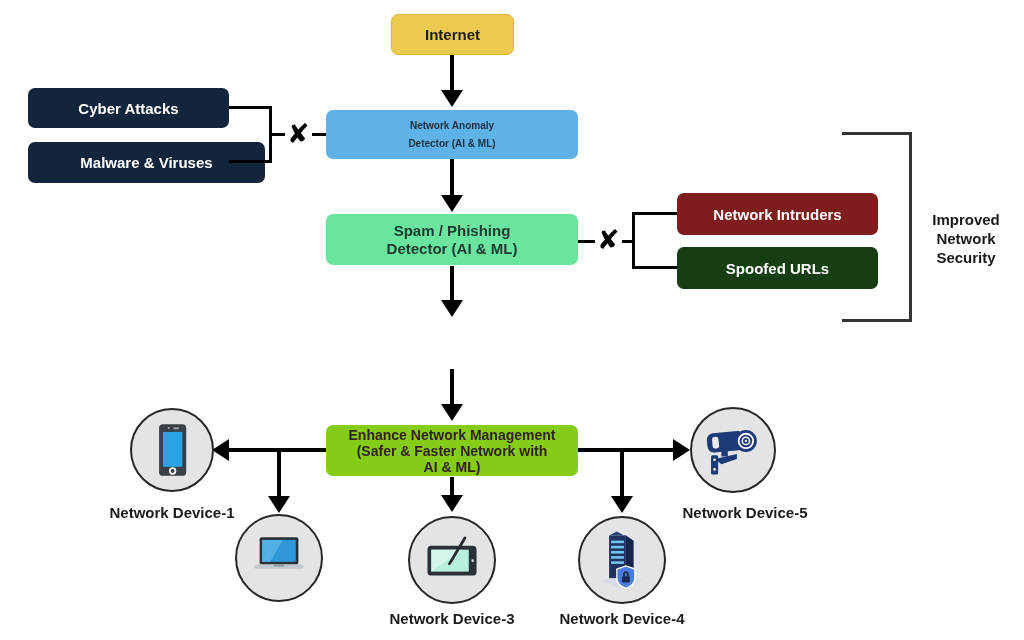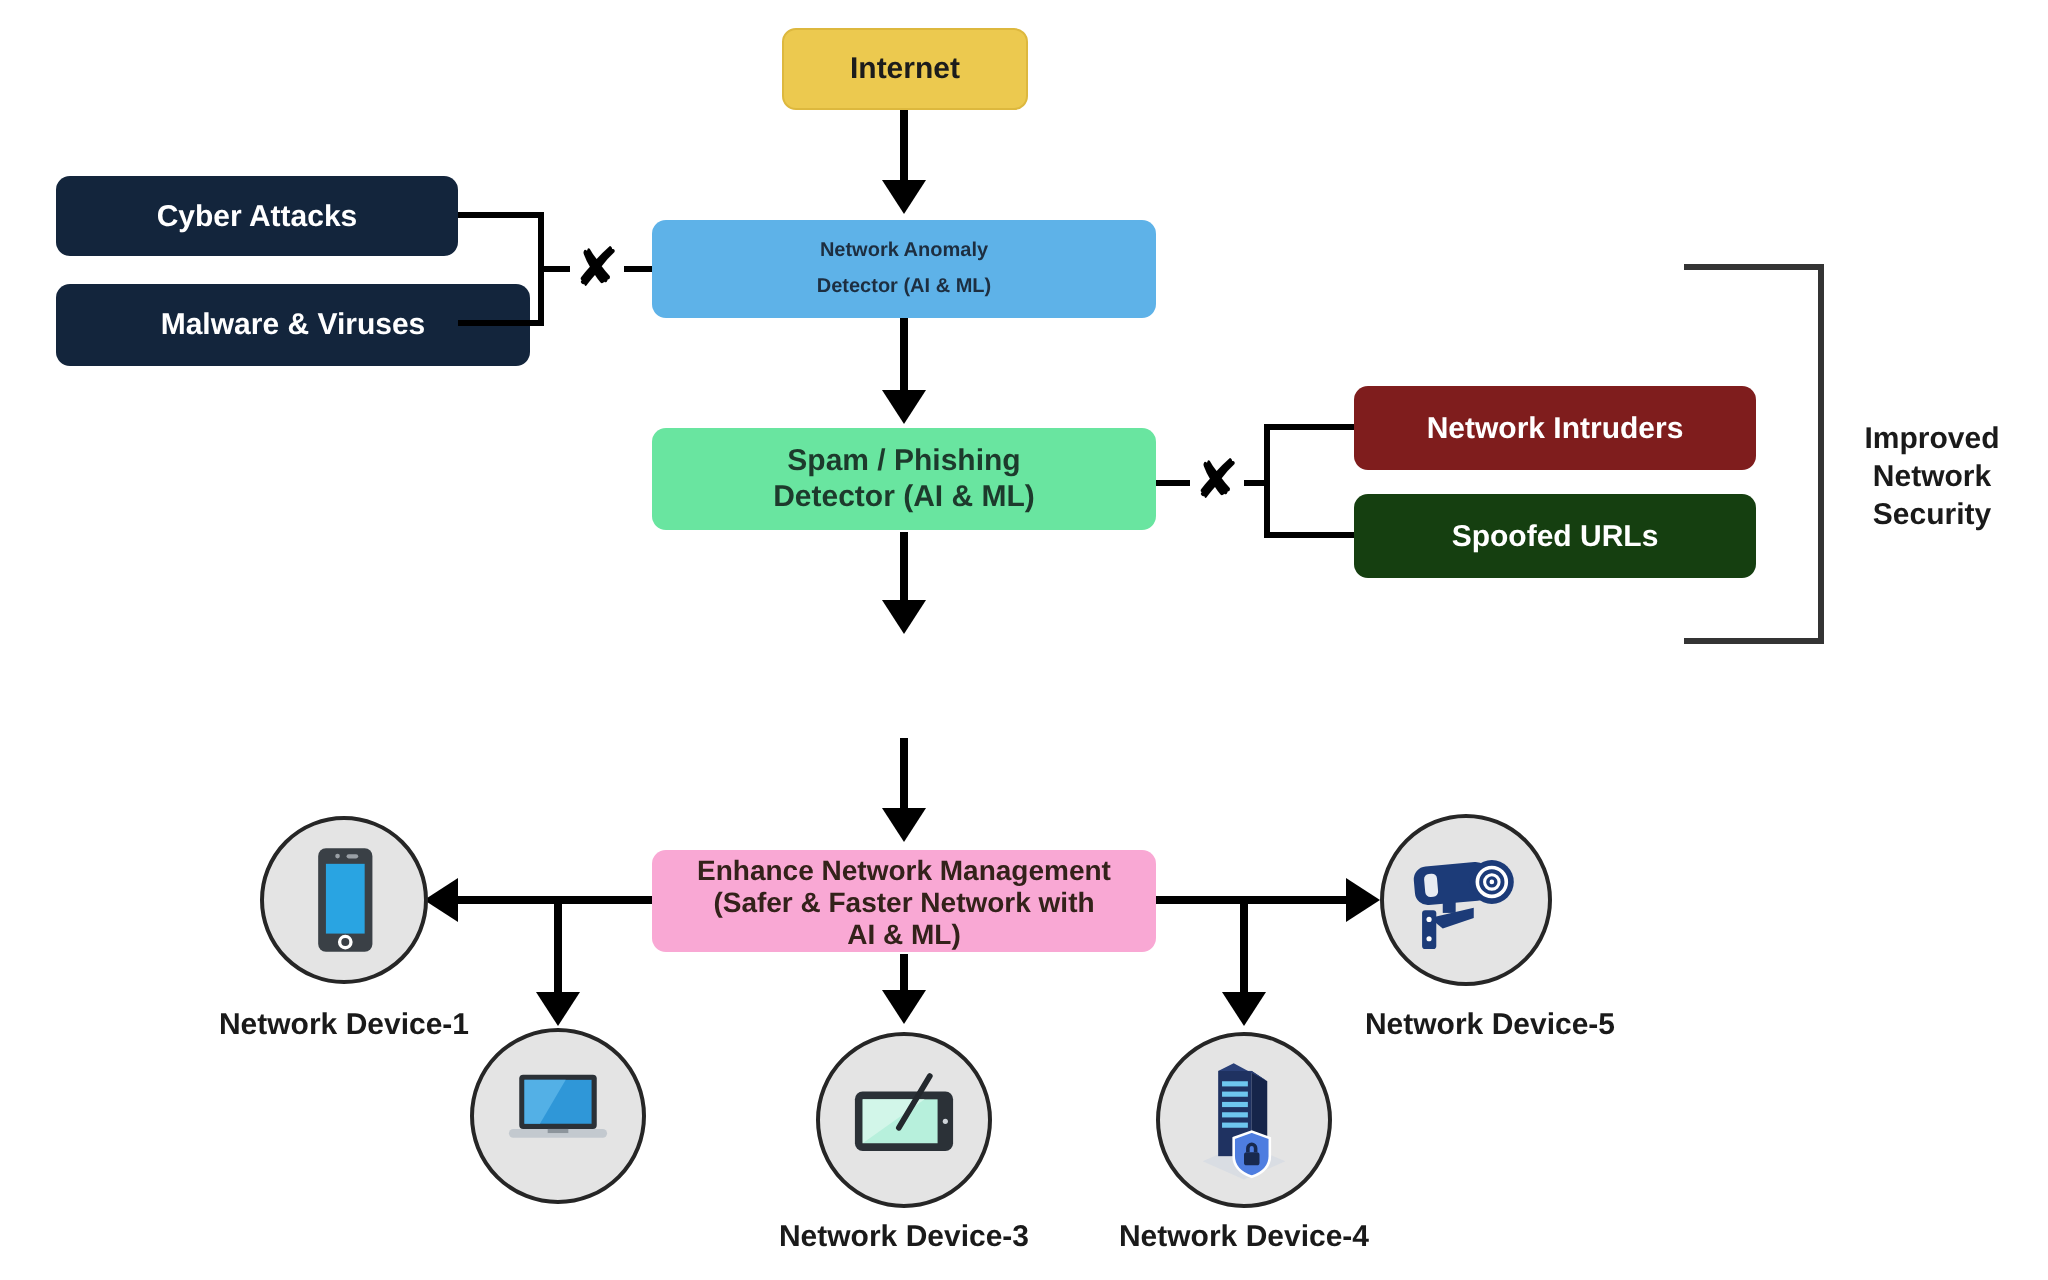--- a/index.html
+++ b/index.html
@@ -8,21 +8,21 @@
   #canvas { position:relative; width:1024px; height:640px; background:#ffffff; overflow:hidden; }
 
   .node { position:absolute; display:flex; align-items:center; justify-content:center;
           text-align:center; border-radius:7px; font-weight:700; }
   .box-label { white-space:pre-line; pointer-events:none; }
 
   .n-internet { left:391px; top:14px; width:123px; height:41px; background:#ecc94f; border:1px solid #ddb83e; color:#1c1c1c; font-size:15px; }
   .n-anomaly  { left:326px; top:110px; width:252px; height:49px; background:#5eb2e8; color:#1d2e40; font-size:10px; line-height:18px; }
   .n-spam     { left:326px; top:214px; width:252px; height:51px; background:#69e5a0; color:#1d3a2c; font-size:15px; line-height:18px; }
   .n-traffic  { left:326px; top:320px; width:252px; height:48px; background:#f28585; color:#5e2226; font-size:15px; line-height:18px; }
-  .n-enhance  { left:326px; top:425px; width:252px; height:51px; background:#f9a8d4; color:#33221a; font-size:14px; line-height:16px; }
+  .n-enhance  { left:326px; top:425px; width:252px; height:51px; background:#84cc16; color:#33221a; font-size:14px; line-height:16px; }
 
   .n-threat-dark { background:#13253c; color:#ffffff; font-size:15px; }
   .n-cyber   { left:28px;  top:88px;  width:201px; height:40px; }
   .n-malware { left:28px;  top:142px; width:237px; height:41px; }
   .n-intruders { left:677px; top:193px; width:201px; height:42px; background:#7f1d1d; color:#ffffff; font-size:15px; }
   .n-spoofed   { left:677px; top:247px; width:201px; height:42px; background:#153f10; color:#ffffff; font-size:15px; }
 
   .hline, .vline { position:absolute; background:#000000; }
   .bracket { background:#343434; }
 

